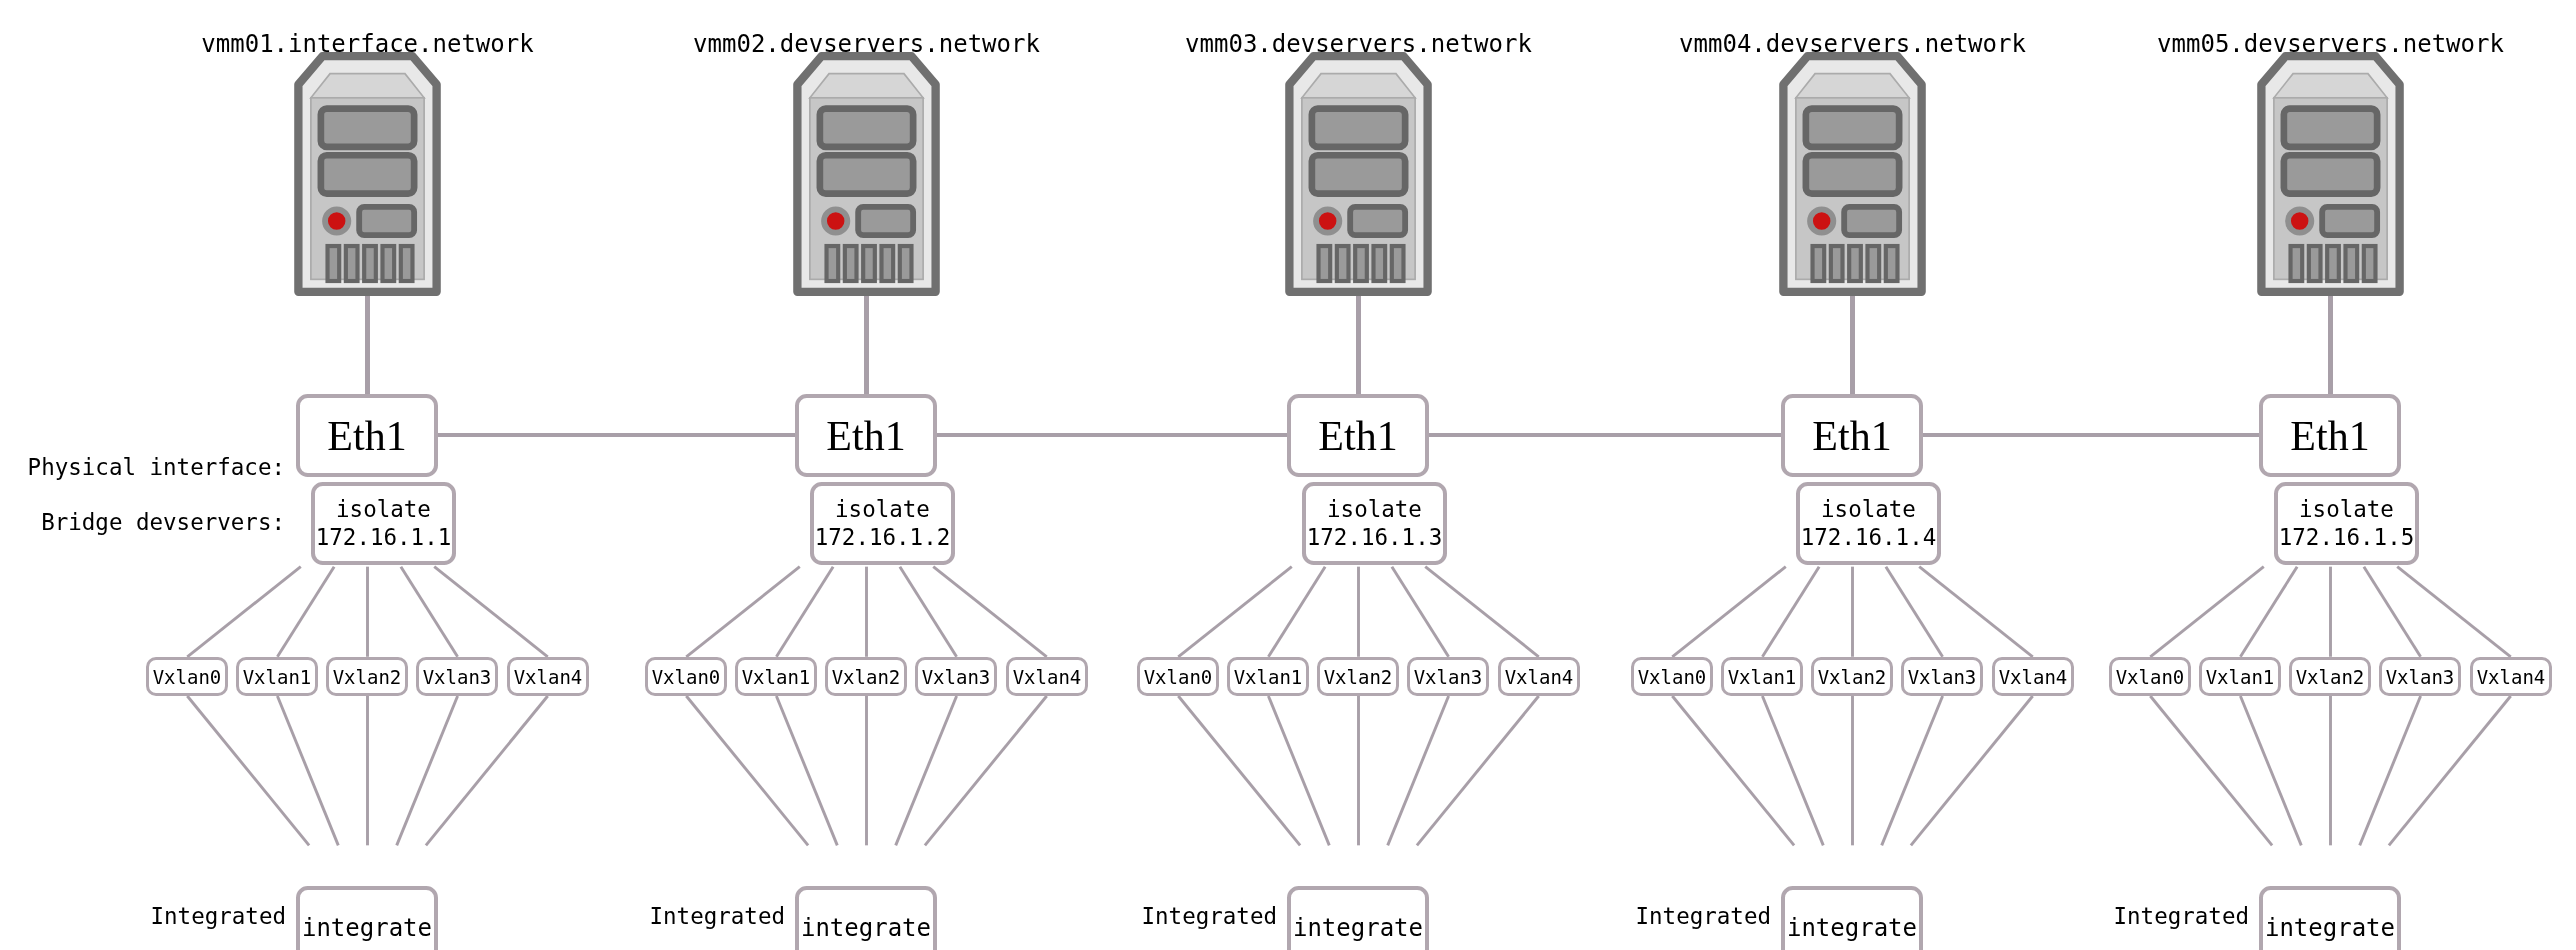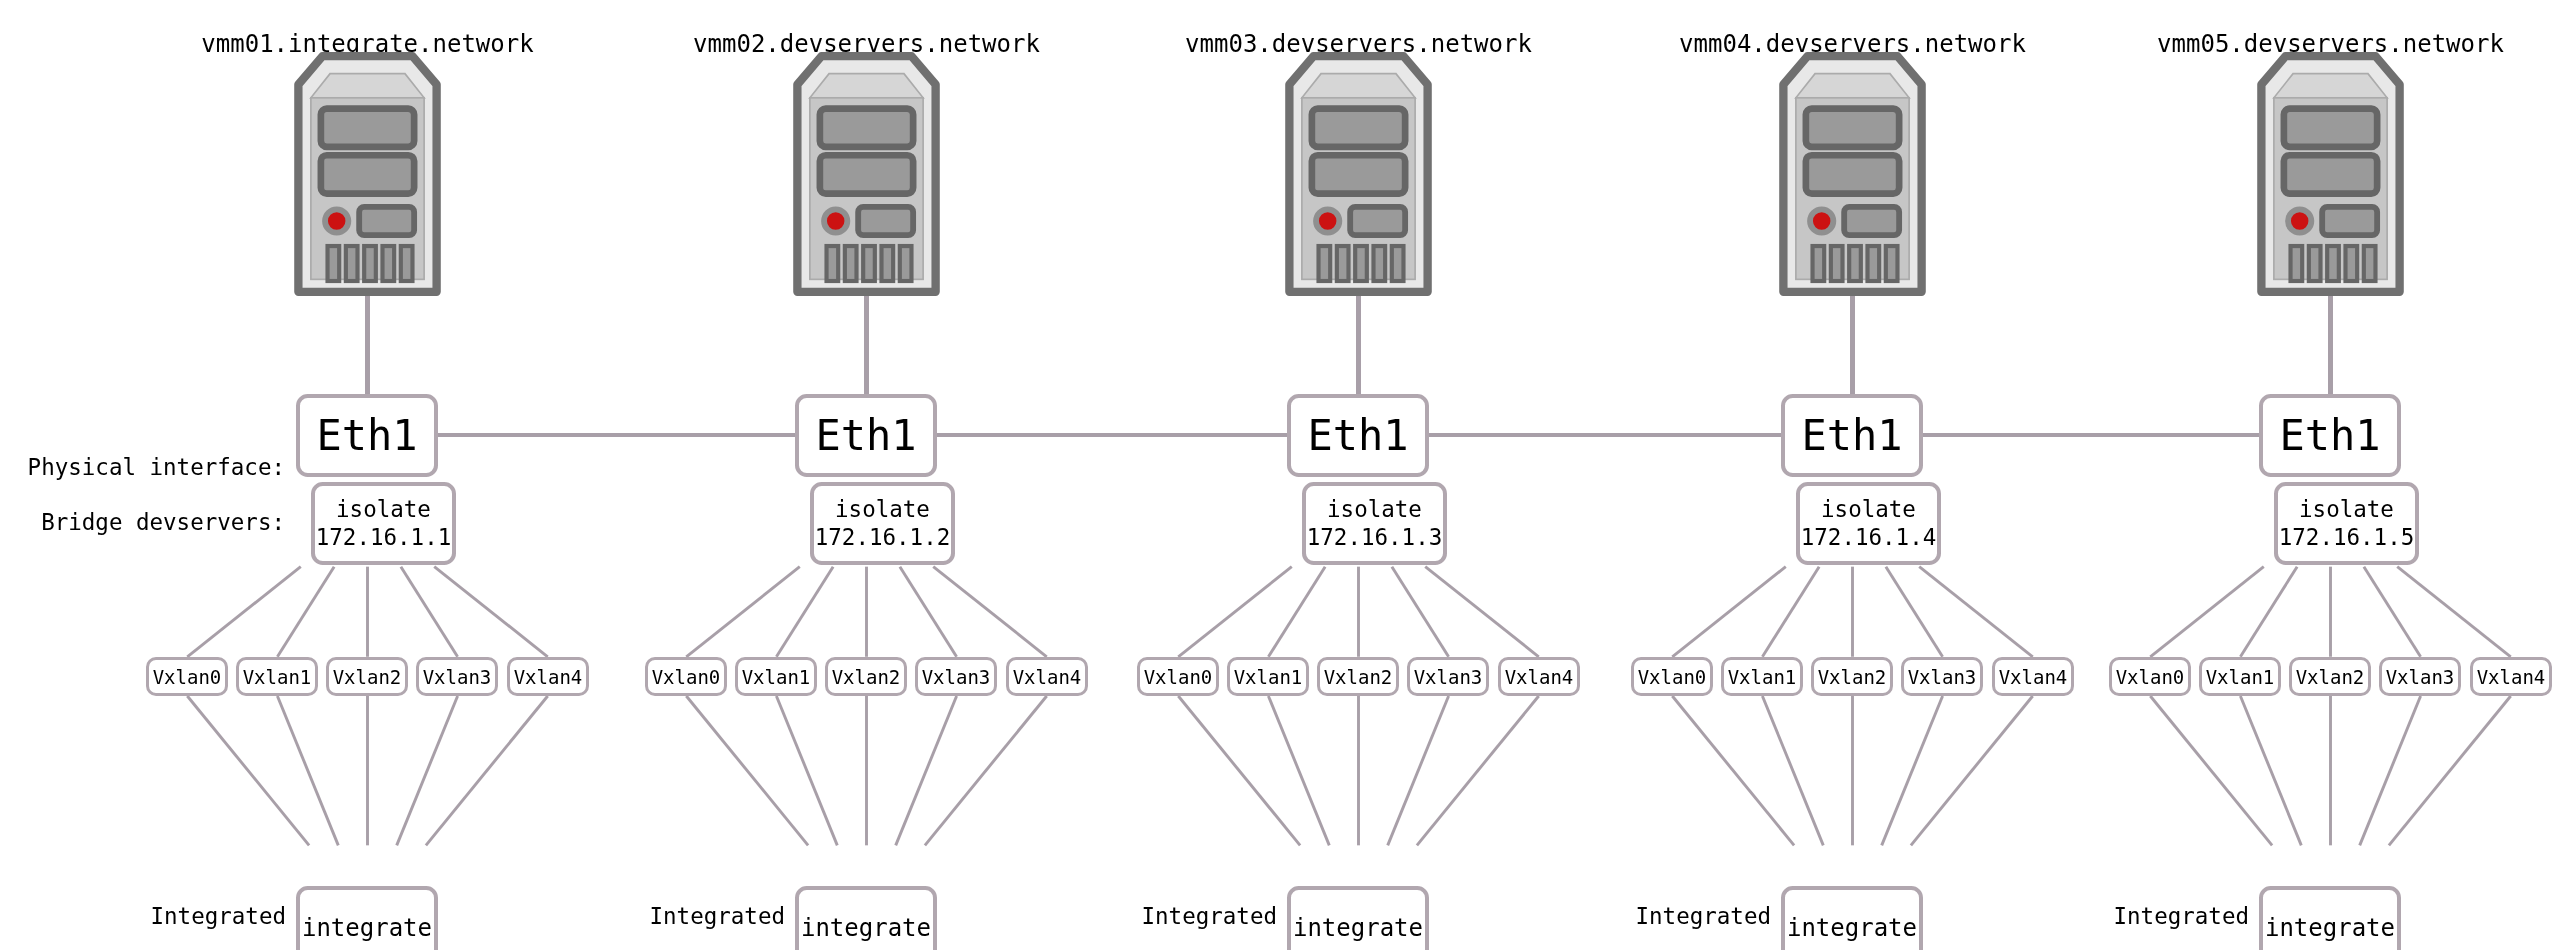--- a/index.html
+++ b/index.html
@@ -21,21 +21,21 @@
   .col{position:absolute;top:0;width:501px;height:950px;}
   .host-title{position:absolute;top:30px;left:0;width:501px;text-align:center;
               font-size:24px;line-height:28px;white-space:pre;}
   .server{position:absolute;left:177px;top:52px;width:147px;height:244px;z-index:2;}
   .drop{position:absolute;left:248px;top:294px;width:5px;height:102px;
         background:#a89fa8;z-index:1;}
 
   .box{position:absolute;background:#ffffff;border:4.2px solid #b1a7af;
        border-radius:11.7px;box-sizing:border-box;display:flex;
        align-items:center;justify-content:center;z-index:2;text-align:center;}
-  .eth{left:179px;top:394px;width:142px;height:83px;font-size:42px;}
+  .eth{left:179px;top:394px;width:142px;height:83px;font-size:42px;font-family:Liberation Serif, serif;}
   .iso{left:178px;top:482px;width:145px;height:83px;flex-direction:column;
        font-size:22.5px;line-height:27.5px;margin-left:16px;}
   .vx{top:657px;width:82px;height:39px;font-size:19px;border-width:3.3px;
       border-radius:10px;}
   .intg{left:179px;top:847px;width:142px;height:83px;font-size:24px;margin-top:39px;}
 
   .fans{position:absolute;left:0;top:565px;width:501px;height:282px;z-index:0;}
   .fans line{stroke:#a89fa8;stroke-width:3.5;}
 
   .int-label{position:absolute;left:0;top:851px;width:169px;text-align:right;
@@ -43,21 +43,21 @@
 </style>
 </head>
 <body>
 
 <div id="canvas">
   <div class="bus"></div>
   <div class="side-label" id="lbl-physical">Physical interface:</div>
   <div class="side-label" id="lbl-bridge">Bridge devservers:</div>
   <div id="columns">
       <div class="col" style="left: 117px;">
-    <div class="host-title">vmm01.integrate.network</div>
+    <div class="host-title">vmm01.interface.network</div>
 
     <svg class="server" viewBox="0 0 176 293">
       <path d="M34 5 L142 5 L171 39 L171 288 L5 288 L5 39 Z" fill="#e8e8e8" stroke="#707070" stroke-width="10" stroke-linejoin="round"></path>
       <polygon points="20,55 156,55 133,26 43,26" fill="#d6d6d6" stroke="#ababab" stroke-width="2"></polygon>
       <rect x="20" y="55" width="136" height="218" fill="#c6c6c6" stroke="#ababab" stroke-width="2"></rect>
       <rect x="32" y="68" width="112" height="46" rx="7" fill="#9a9a9a" stroke="#666666" stroke-width="8"></rect>
       <rect x="32" y="124" width="112" height="46" rx="7" fill="#9a9a9a" stroke="#666666" stroke-width="8"></rect>
       <circle cx="51" cy="203" r="14" fill="#cc1212" stroke="#8f8f8f" stroke-width="7"></circle>
       <rect x="78" y="186" width="66" height="34" rx="6" fill="#9a9a9a" stroke="#666666" stroke-width="7"></rect>
       <g>

